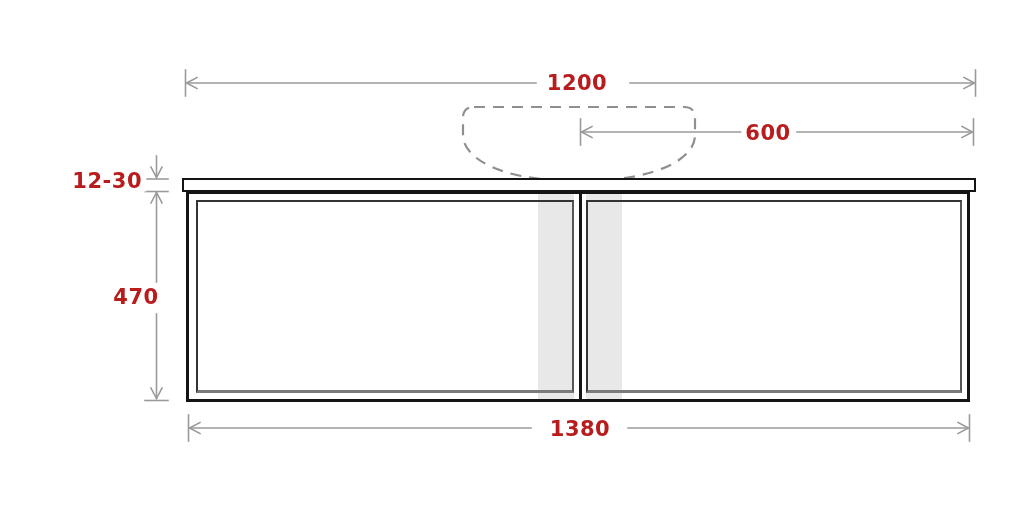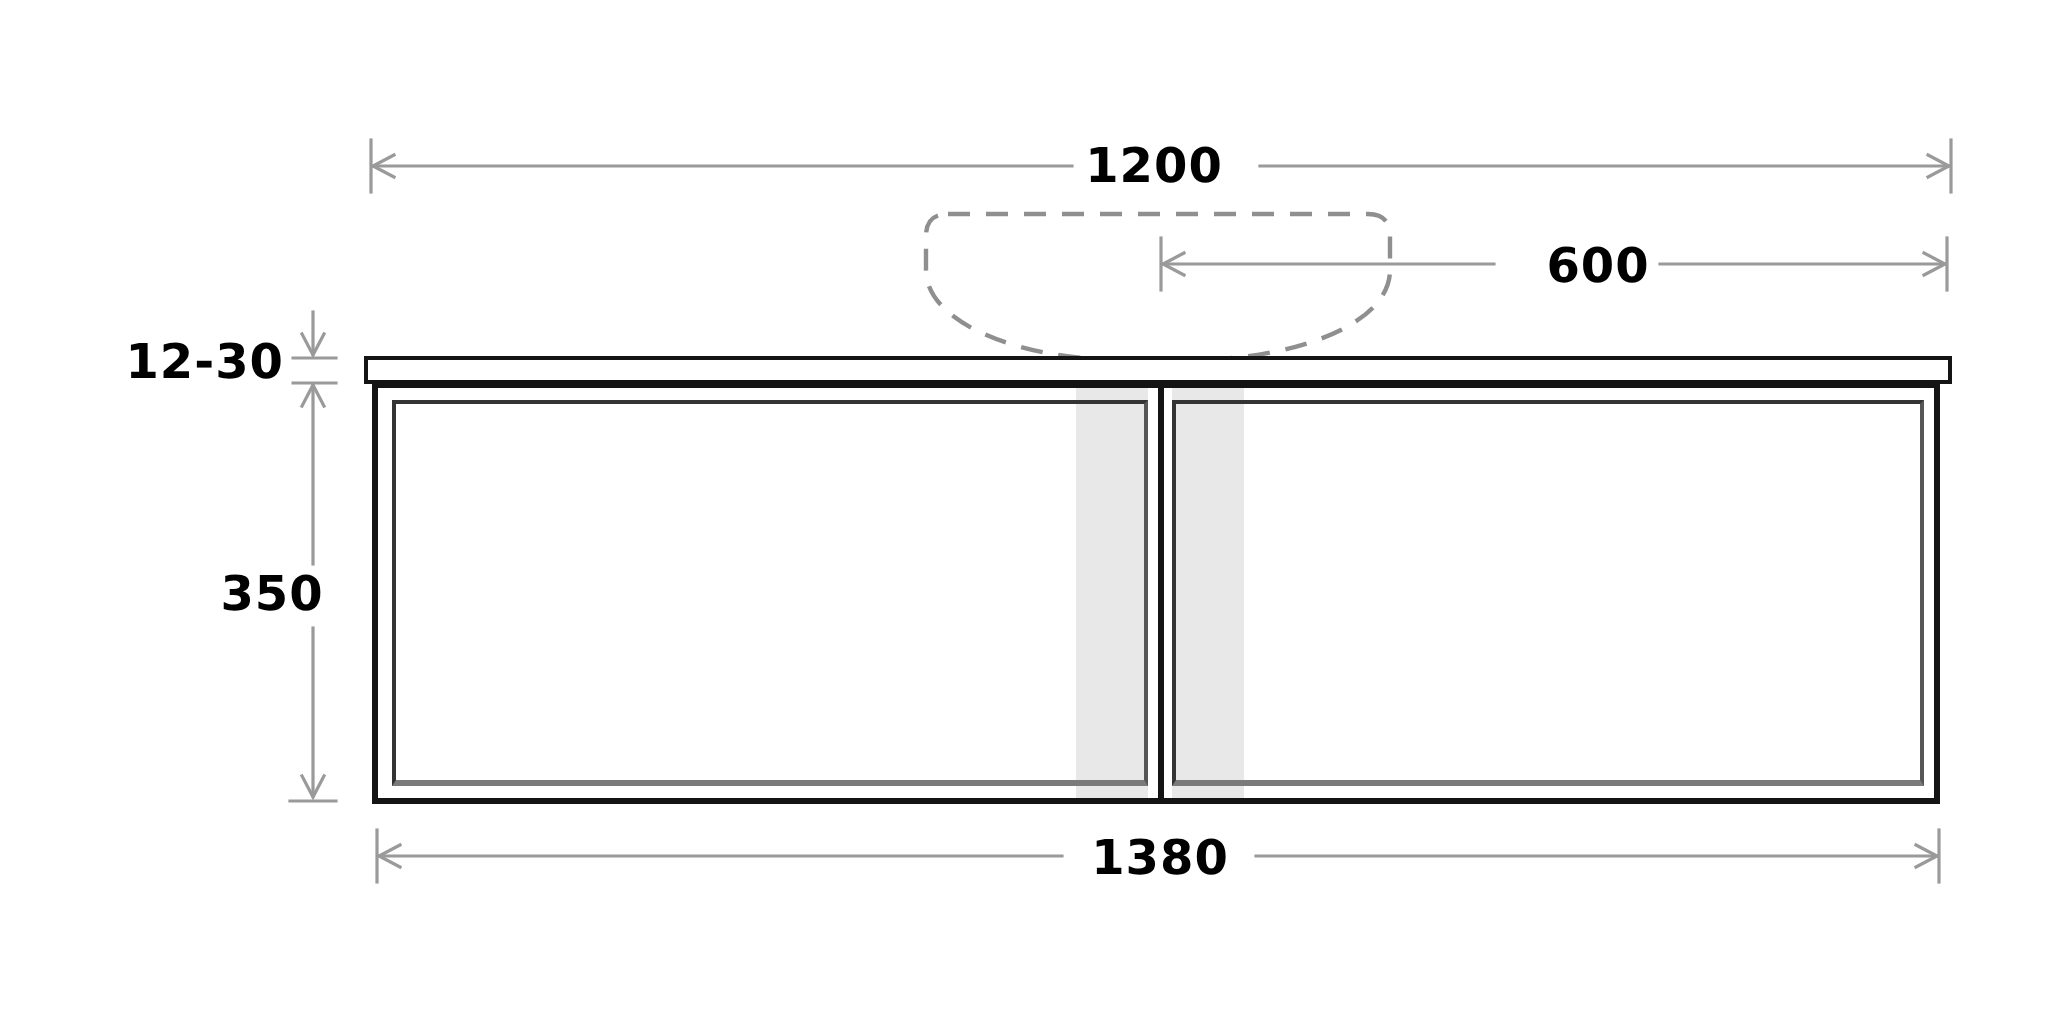--- a/index.html
+++ b/index.html
@@ -17,24 +17,24 @@
   }
   .svg-layer {
     position: absolute;
     left: 0; top: 0;
     width: 1024px;
     height: 509px;
   }
   .dim-label {
     position: absolute;
     transform: translate(-50%, -50%);
-    font-size: 24px;
+    font-size: 21px;
     font-weight: 800;
     letter-spacing: 0.5px;
-    color: #000000;
+    color: #b91c1c;
     white-space: nowrap;
     background: #ffffff;
     padding: 0 4px;
     line-height: 1;
   }
   .dim-label.align-right {
     transform: translate(-100%, -50%);
   }
   
   .countertop {
@@ -141,21 +141,21 @@
     <div class="shaded-strip strip-right"></div>
     <div class="door-panel panel-left"></div>
     <div class="door-panel panel-right"></div>
     <div class="center-divider"></div>
   </div>
 
   <div class="countertop"></div>
 
   <div class="dim-label" style="left:577px; top:83px;">1200</div>
 
-  <div class="dim-label" style="left:799px; top:133px;">600</div>
+  <div class="dim-label" style="left:768px; top:133px;">600</div>
 
   <div class="dim-label align-right" style="left:146px; top:181px;">12-30</div>
 
-  <div class="dim-label" style="left:136px; top:297px;">350</div>
+  <div class="dim-label" style="left:136px; top:297px;">470</div>
 
   <div class="dim-label" style="left:580px; top:429px;">1380</div>
 
 </div>
 
 </body></html>

